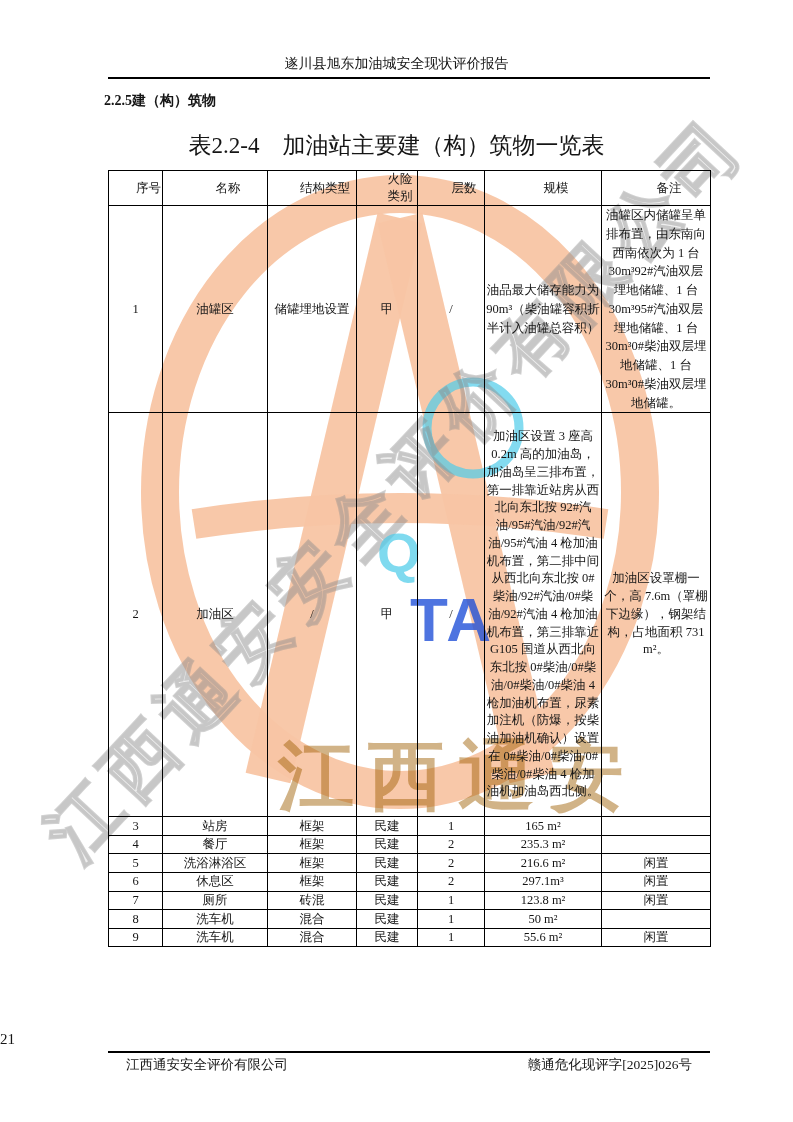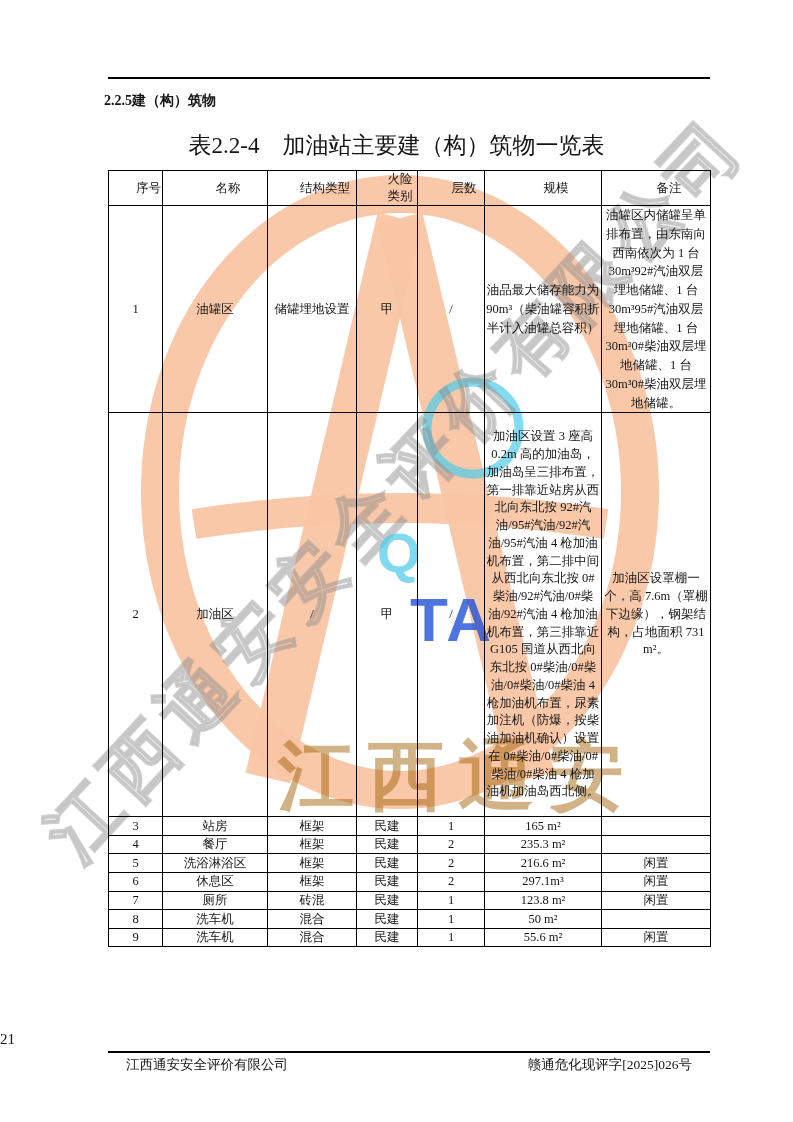--- a/index.html
+++ b/index.html
@@ -49,20 +49,21 @@
       <path d="M194 524 Q400 492 606 524" fill="none" stroke-width="30" opacity="0.95" stroke="#f8c5a4"></path>
       <circle cx="473" cy="428" r="46" fill="none" stroke-width="9" opacity="0.7" stroke="#4fccea"></circle>
     </svg>
     <div class="wm-diag">江西通安安全评价有限公司</div>
     <div class="wm-q" style="color: rgb(79, 204, 234);">Q</div>
     <div class="wm-ta" style="color: #1d4ed8; margin-left: 44px;">TA</div>
     <div class="wm-red" style="color: #a16207;">江西通安</div>
   </div>
 
   <div class="content">
+    <div class="header-title">遂川县旭东加油城安全现状评价报告</div>
     <div class="header-rule"></div>
 
     <h2 class="section-heading">2.2.5建（构）筑物</h2>
 
     <div class="table-caption">表2.2-4　加油站主要建（构）筑物一览表</div>
 
     <table class="main">
       <colgroup>
         <col style="width:54px">
           <col style="width:105px">

